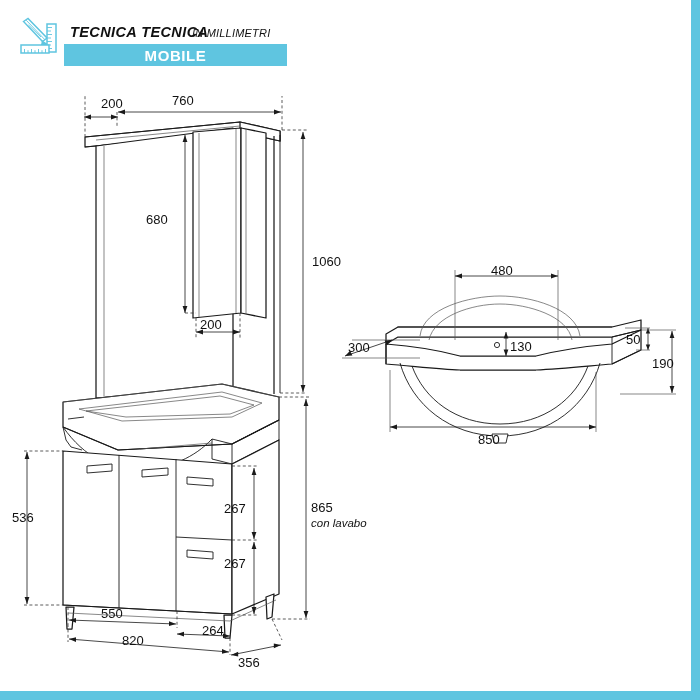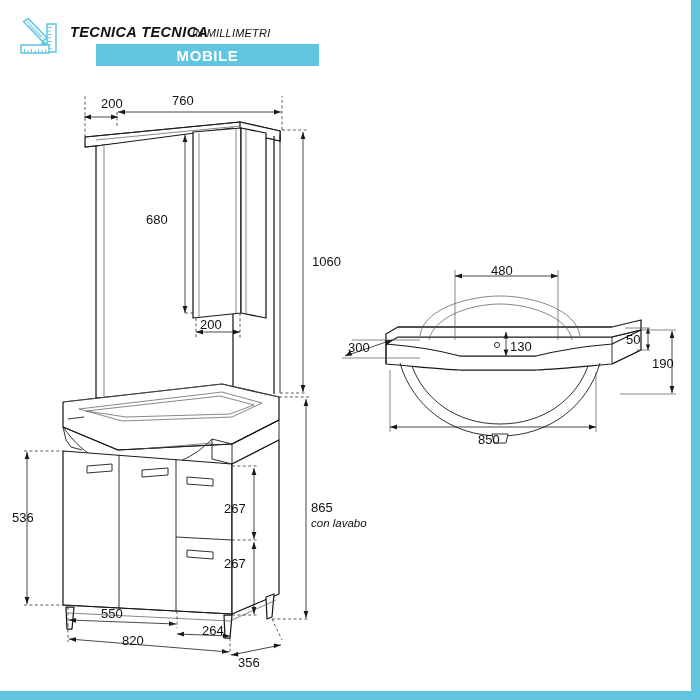--- a/index.html
+++ b/index.html
@@ -38,21 +38,20 @@
   .hdr-sub {
     position: absolute; left: 192px; top: 27px;
     font-style: italic; font-weight: normal;
     font-size: 11px; letter-spacing: .2px; color: #111;
     white-space: nowrap;
   }
   .hdr-band {
     position: absolute; left: 64px; top: 44px;
     width: 223px; height: 22px;
     background: var(--accent, #5FC5E0);
-    margin-left: 32px;
   }
   .hdr-band-label {
     position: absolute; left: 0; top: 0;
     width: 223px; height: 22px;
     display: flex; align-items: center; justify-content: center;
     color: #ffffff; font-weight: bold; font-size: 15px; letter-spacing: .6px;
   }
   
   #drawing { position: absolute; left: 0; top: 0; width: 700px; height: 700px; }
   .ln   { stroke: #1a1a1a; stroke-width: .9; fill: none; stroke-linejoin: round; }

